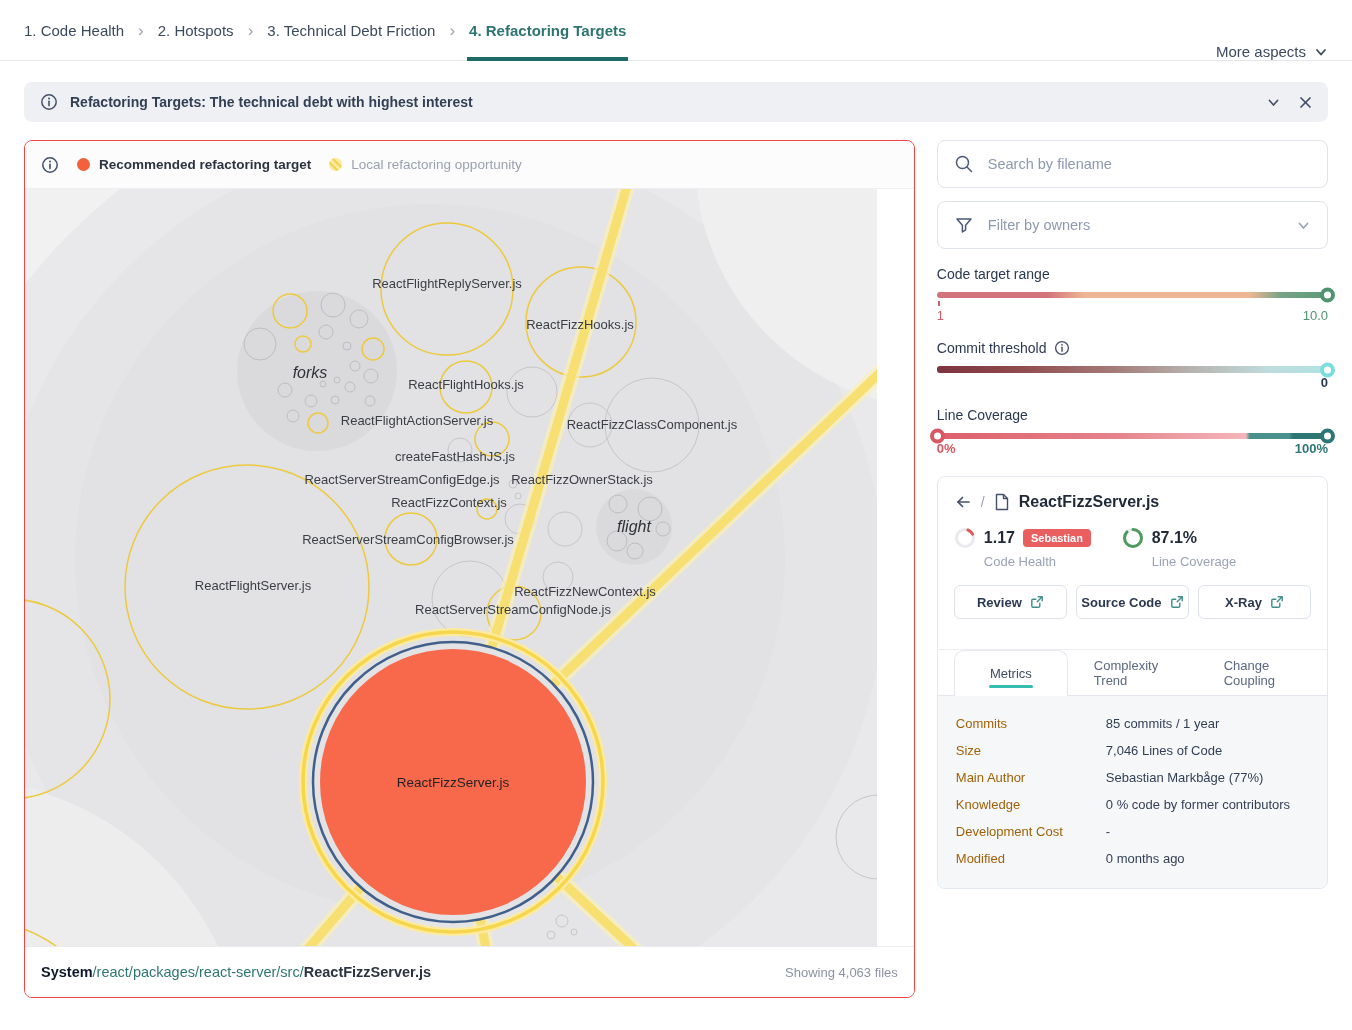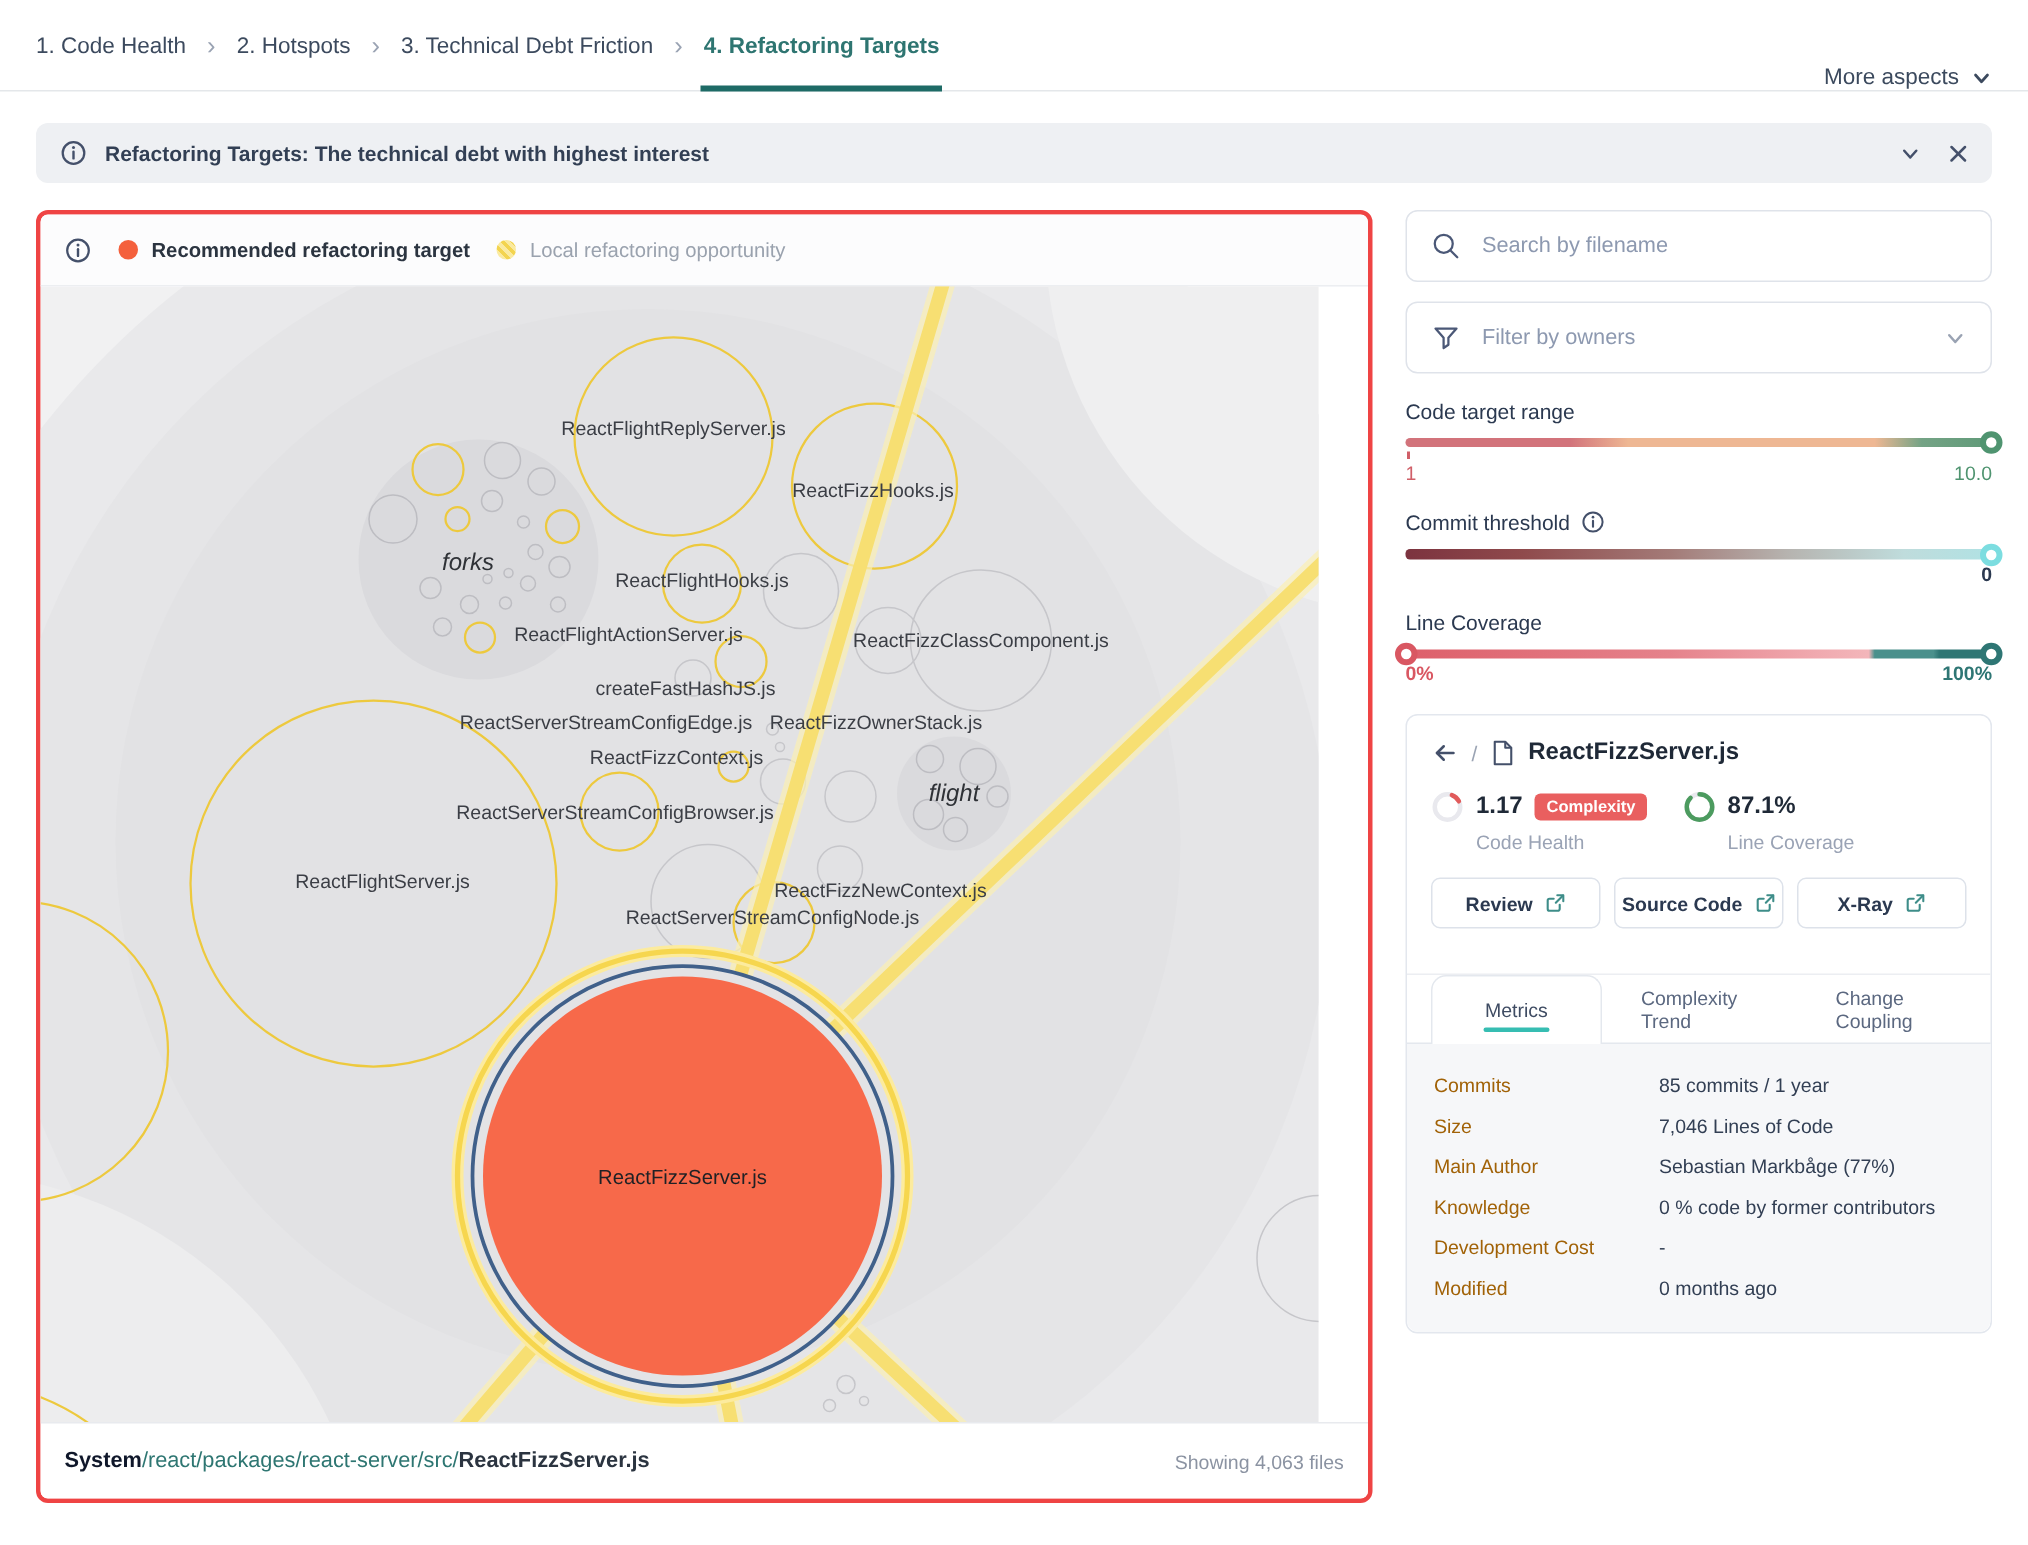--- a/index.html
+++ b/index.html
@@ -24,21 +24,21 @@
   .banner{ margin:21px 24px 0; height:40px; background:#eef0f3; border-radius:8px;
     display:flex; align-items:center; padding:0 16px; gap:12px; }
   .banner-text{ font-size:14px; font-weight:700; color:#323f54; }
   .banner-actions{ margin-left:auto; display:flex; align-items:center; gap:18px; }
   .icon-btn{ background:none; border:none; cursor:pointer; display:flex; align-items:center; }
 
   
   .content{ display:flex; gap:22px; padding:18px 24px 0; }
 
   
-  .chart-panel{ width:979px; border:3px solid #ef4444; border-radius:8px;
+  .chart-panel{ width:979px; border:1px solid #ef4444; border-radius:8px;
     overflow:hidden; display:flex; flex-direction:column; background:#fff; }
   .chart-header{ height:48px; display:flex; align-items:center; gap:18px; padding:0 16px;
     border-bottom:1px solid #eceef1; background:#fcfcfd; }
   .legend-item{ display:flex; align-items:center; gap:9px; }
   .dot{ width:13px; height:13px; border-radius:50%; }
   .dot-red{ background:#f4603c; }
   .dot-yellow{ background:repeating-linear-gradient(45deg,#f3d44f 0 2.5px,#faeaa0 2.5px 5px); }
   .legend-strong{ font-size:13.5px; font-weight:700; color:#2b3440; }
   .legend-muted{ font-size:13.5px; color:#9aa2ae; }
   .chart-area{ height:757px; position:relative; }
@@ -404,21 +404,21 @@
           </div>
 
           <div class="stats-row">
             <div class="stat">
               <div class="stat-top">
                 <svg class="ic" width="22" height="22" viewBox="0 0 22 22">
                     <circle cx="11" cy="11" r="8.5" fill="none" stroke="#e9e9ee" stroke-width="3"></circle>
                     <circle cx="11" cy="11" r="8.5" fill="none" stroke="#e15b5b" stroke-width="3" stroke-dasharray="6.4 47" stroke-linecap="round" transform="rotate(-70 11 11)"></circle>
                   </svg>
                 <span class="stat-value">1.17</span>
-                <span class="badge">Complexity</span>
+                <span class="badge">Sebastian</span>
               </div>
               <div class="stat-label">Code Health</div>
             </div>
             <div class="stat">
               <div class="stat-top">
                 <svg class="ic" width="22" height="22" viewBox="0 0 22 22">
                     <circle cx="11" cy="11" r="8.5" fill="none" stroke="#e9e9ee" stroke-width="3"></circle>
                     <circle cx="11" cy="11" r="8.5" fill="none" stroke="#4c9b5f" stroke-width="3" stroke-dasharray="46.5 7" stroke-linecap="round" transform="rotate(-90 11 11)"></circle>
                   </svg>
                 <span class="stat-value">87.1%</span>

